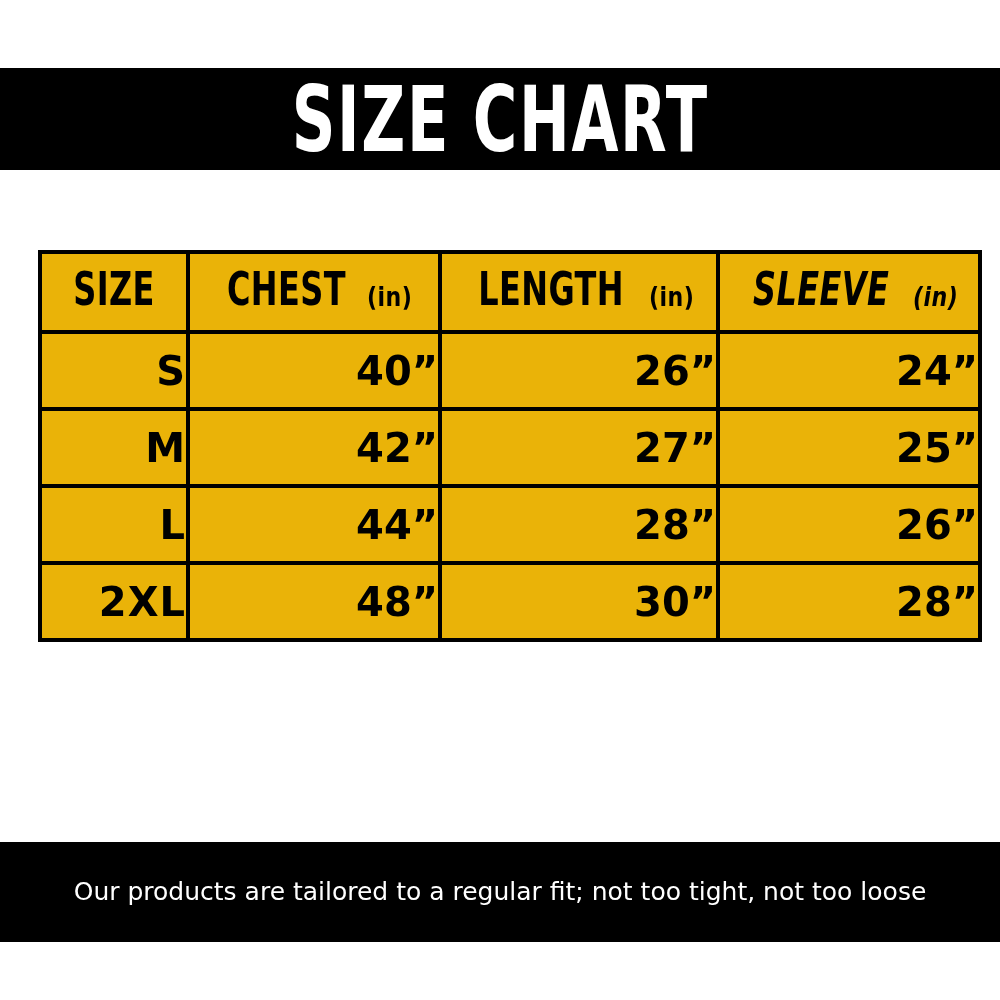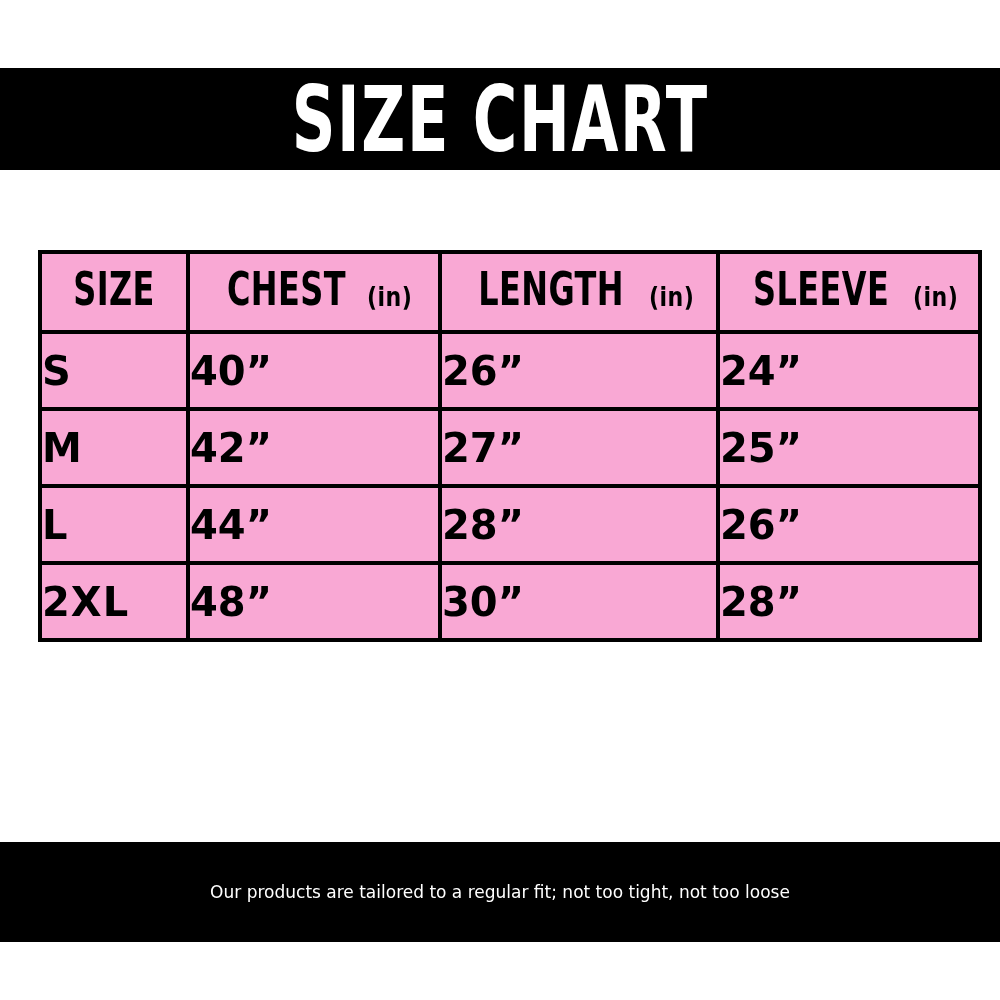--- a/index.html
+++ b/index.html
@@ -53,24 +53,24 @@
     width: 924px;
   }
   table.size-table {
     border-collapse: collapse;
     width: 100%;
     table-layout: fixed;
   }
   table.size-table th,
   table.size-table td {
     border: 4px solid #000000;
-    text-align: left;
+    text-align: right;
     vertical-align: middle;
     color: #000000;
-    background: #f9a8d4;
+    background: #eab308;
   }
   table.size-table th {
     height: 76px;
     font-family: "DejaVu Sans", sans-serif;
     font-weight: bold;
     font-size: 40px;
     letter-spacing: 0.5px;
     padding: 0;
   }
   .th-inner {
@@ -97,39 +97,39 @@
     font-size: 40px;
     padding: 0;
   }
   td.size-cell {
     font-size: 38px;
     letter-spacing: 1px;
   }
   .col-size { width: 144px; }
   .col-chest { width: 248px; }
   .col-length { width: 274px; }
-  .col-sleeve { width: 258px; }
+  .col-sleeve { width: 258px; font-style: italic; }
 
   
   .footer-band {
     position: absolute;
     left: 0;
     bottom: 58px;
     width: 1000px;
     height: 100px;
     background: #000000;
     display: flex;
     flex-direction: column;
     align-items: center;
     justify-content: center;
   }
   .footer-line {
     color: #ffffff;
     font-family: "DejaVu Sans", sans-serif;
-    font-size: 17px;
+    font-size: 25px;
     line-height: 1.42;
     white-space: nowrap;
   }
 </style>
 </head>
 <body>
 
 <div class="page">
 
   <div class="header-band">

